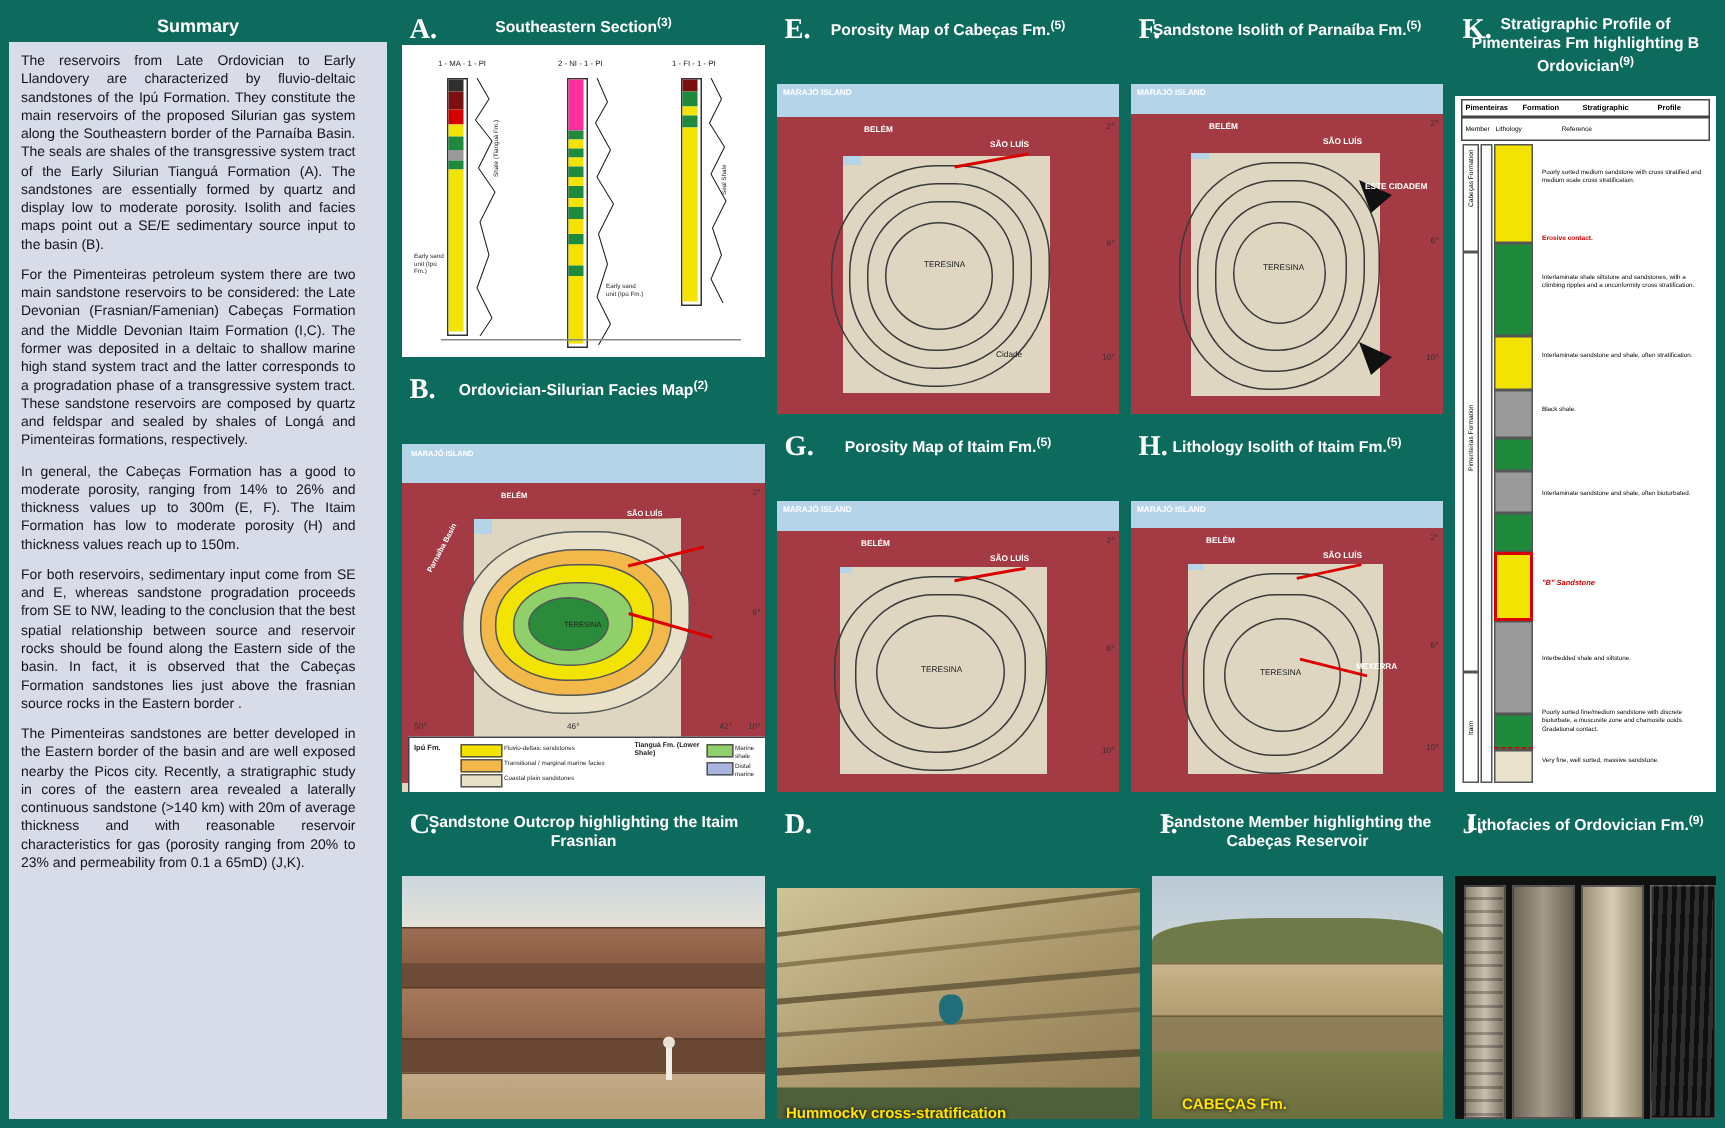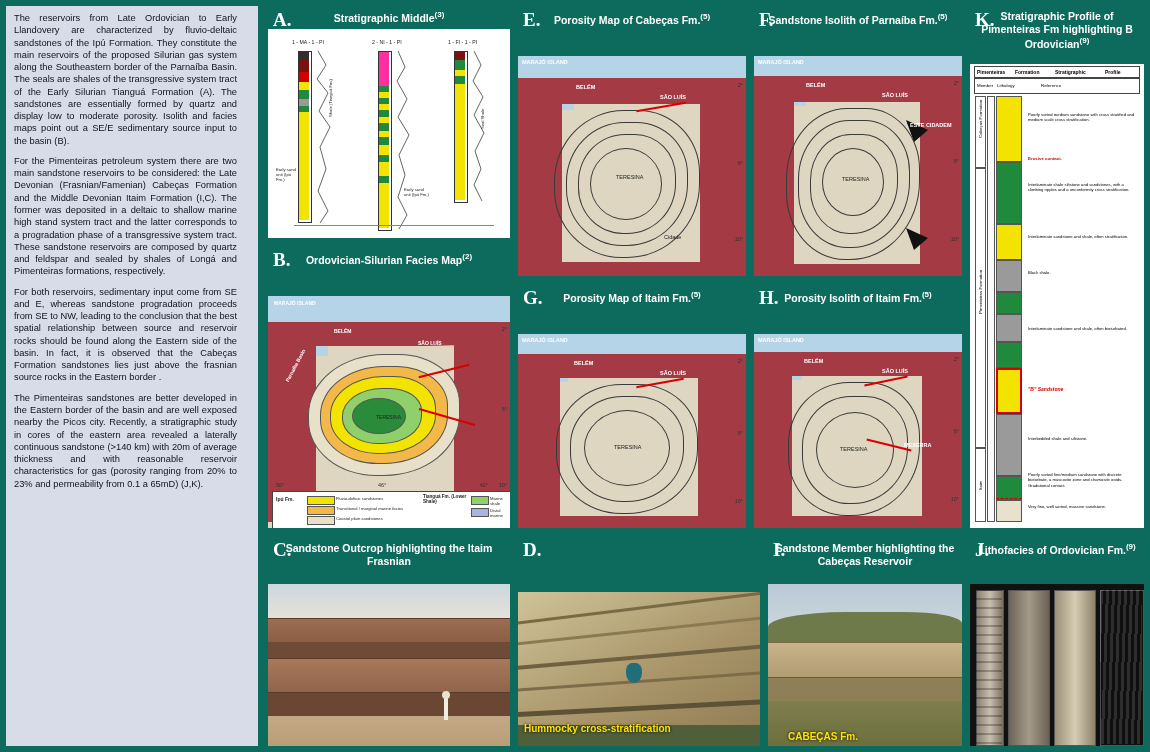--- a/index.html
+++ b/index.html
@@ -54,50 +54,52 @@
   
   .mapbox{position:relative;width:100%;height:calc(100% - 30px);background:#ded6c0;}
   .sea{position:absolute;background:#b5d4e8;}
   .land{position:absolute;background:#a33a44;}
   .tick{position:absolute;font-size:5.5px;color:#333;}
   .curve{position:absolute;border:1px solid #3a3a3a;border-radius:50%;}
   .arrow-red{position:absolute;height:0;border-top:2px solid #d80000;}
   
   .photo{position:relative;width:100%;height:calc(100% - 30px);overflow:hidden;}
   .caption-yellow{
-    position:absolute;left:6px;bottom:20px;
+    position:absolute;left:6px;bottom:6px;
     color:#ffe400;font-size:10px;font-weight:bold;
     text-shadow:0 0 3px #000;
   }
   
   .kcol{font-size:5.2px;}
   .kcell{box-sizing:border-box;border:1px solid #555;}
   
   .abs{position:absolute;}
   .lbl{position:absolute;font-size:5.5px;color:#222;}
   .lbl-white{position:absolute;font-size:5.5px;color:#fff;font-weight:bold;}
 </style>
 </head>
 <body>
 
 <div class="poster">
 
   <div class="panel" id="summary">
+    <div class="sum-title">Summary</div>
     <div class="sum-body">
       <p>The reservoirs from Late Ordovician to Early Llandovery are characterized by fluvio-deltaic sandstones of the Ipú Formation. They constitute the main reservoirs of the proposed Silurian gas system along the Southeastern border of the Parnaíba Basin. The seals are shales of the transgressive system tract of the Early Silurian Tianguá Formation (A). The sandstones are essentially formed by quartz and display low to moderate porosity. Isolith and facies maps point out a SE/E sedimentary source input to the basin (B).</p>
       <p>For the Pimenteiras petroleum system there are two main sandstone reservoirs to be considered: the Late Devonian (Frasnian/Famenian) Cabeças Formation and the Middle Devonian Itaim Formation (I,C). The former was deposited in a deltaic to shallow marine high stand system tract and the latter corresponds to a progradation phase of a transgressive system tract. These sandstone reservoirs are composed by quartz and feldspar and sealed by shales of Longá and Pimenteiras formations, respectively.</p>
+      <p>In general, the Cabeças Formation has a good to moderate porosity, ranging from 14% to 26% and thickness values up to 300m (E, F). The Itaim Formation has low to moderate porosity (H) and thickness values reach up to 150m.</p>
       <p>For both reservoirs, sedimentary input come from SE and E, whereas sandstone progradation proceeds from SE to NW, leading to the conclusion that the best spatial relationship between source and reservoir rocks should be found along the Eastern side of the basin. In fact, it is observed that the Cabeças Formation sandstones lies just above the frasnian source rocks in the Eastern border .</p>
       <p>The Pimenteiras sandstones are better developed in the Eastern border of the basin and are well exposed nearby the Picos city. Recently, a stratigraphic study in cores of the eastern area revealed a laterally continuous sandstone (&gt;140 km) with 20m of average thickness and with reasonable reservoir characteristics for gas (porosity ranging from 20% to 23% and permeability from 0.1 a 65mD) (J,K).</p>
     </div>
   </div>
 
   <div class="panel" style="left:266px;top:4px;width:246px;height:236px;">
     <div class="panel-head">
       <span class="panel-letter">A.</span>
-      <span>Stratigraphic Middle</span><span class="sup">(3)</span>
+      <span>Southeastern Section</span><span class="sup">(3)</span>
     </div>
     <div style="position:relative;width:100%;height:calc(100% - 26px);background:#ffffff;">
 
       <div class="lbl" style="left:24px;top:10px;font-size:5.2px;">1 - MA - 1 - PI</div>
       <div class="lbl" style="left:104px;top:10px;font-size:5.2px;">2 - NI - 1 - PI</div>
       <div class="lbl" style="left:180px;top:10px;font-size:5.2px;">1 - FI - 1 - PI</div>
 
       <div class="abs" style="left:30px;top:22px;width:12px;height:170px;border:1px solid #333;background:#fff;"></div>
       <div class="abs" style="left:31px;top:23px;width:10px;height:8px;background:#2f2f2f;"></div>
       <div class="abs" style="left:31px;top:31px;width:10px;height:12px;background:#7b1010;"></div>
@@ -333,21 +335,21 @@
       <div class="tick" style="right:3px;top:164px;">10°</div>
       <div class="tick" style="left:8px;bottom:4px;">50°</div>
       <div class="tick" style="left:104px;bottom:4px;">46°</div>
       <div class="tick" style="right:16px;bottom:4px;">42°</div>
     </div>
   </div>
 
   <div class="panel" style="left:752px;top:282px;width:212px;height:248px;">
     <div class="panel-head" style="height:40px;padding-top:6px;">
       <span class="panel-letter">H.</span>
-      <span>Porosity Isolith of Itaim Fm.</span><span class="sup">(5)</span>
+      <span>Lithology Isolith of Itaim Fm.</span><span class="sup">(5)</span>
     </div>
     <div class="mapbox" style="height:calc(100% - 40px);">
       <div class="sea" style="left:0;top:0;width:212px;height:24px;"></div>
       <div class="sea" style="left:0;top:0;width:48px;height:46px;"></div>
       <div class="land" style="left:0;top:18px;width:212px;height:24px;"></div>
       <div class="land" style="left:0;top:36px;width:38px;height:168px;"></div>
       <div class="land" style="left:168px;top:30px;width:44px;height:174px;"></div>
       <div class="land" style="left:0;top:182px;width:212px;height:24px;"></div>
       <div class="curve" style="left:34px;top:48px;width:130px;height:132px;border-radius:46% 40% 52% 44%;"></div>
       <div class="curve" style="left:48px;top:62px;width:104px;height:106px;border-radius:46% 40% 52% 44%;"></div>

